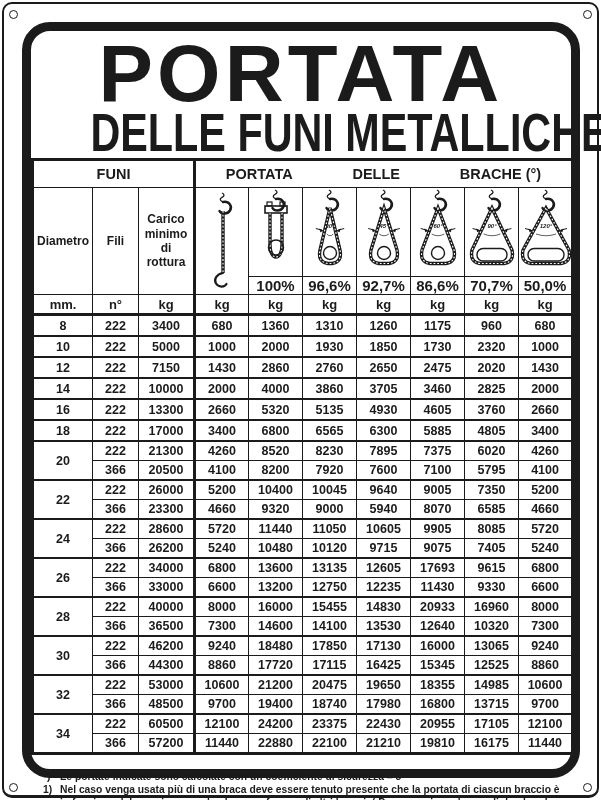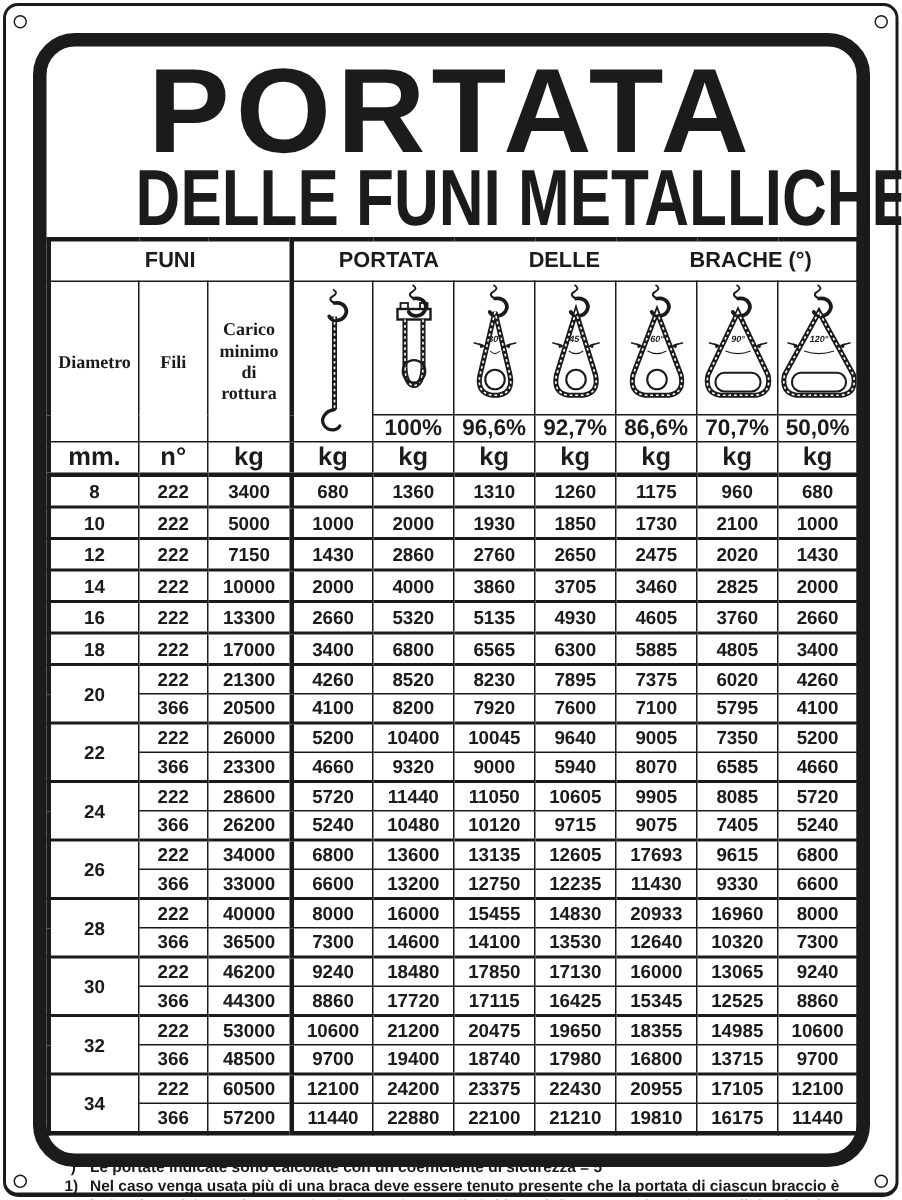--- a/index.html
+++ b/index.html
@@ -39,23 +39,23 @@
     border:3px solid var(--ink); margin:2px 0 16px 0;
   }
   table.cap td {
     border:1.5px solid var(--ink); text-align:center; vertical-align:middle;
     padding:0; font-weight:bold; overflow:hidden;
   }
   td.thickL { border-left:3px solid var(--ink) !important; }
   tr.group-row td { height:26px; font-size:14.5px; }
   .spread { display:flex; justify-content:space-around; align-items:center; }
   tr.icon-row td { height:88px; }
-  tr.icon-row td.hdr { font-size:12px; line-height:1.2; padding:0 2px;font-family:Liberation Serif, serif; }
+  tr.icon-row td.hdr { font-size:12px; line-height:1.2; padding:0 2px; }
   tr.pct-row td { height:15px; font-size:15px; }
-  tr.unit-row td { height:18px; font-size:17px; border-bottom:3px solid var(--ink); }
+  tr.unit-row td { height:18px; font-size:13px; border-bottom:3px solid var(--ink); }
   tbody.data td { height:18px; font-size:12.5px; }
   tbody.data tr.tall td { height:19px; }
   tbody.data tr.group-start td { border-top:2px solid var(--ink); }
   td.icon-cell svg { display:block; margin:0 auto; }
   .footnotes { margin:9px 8px 0 12px; font-size:10.3px; font-weight:bold; line-height:1.25; }
   .fn { display:flex; }
   .fn .m { flex:none; width:17px; }
   .fn .t { flex:1; }
 </style>
 </head>
@@ -239,21 +239,21 @@
           </tr>
           <tr class="group-start tall">
             <td rowspan="1">10</td>
             <td>222</td>
             <td>5000</td>
             <td class="thickL">1000</td>
             <td>2000</td>
             <td>1930</td>
             <td>1850</td>
             <td>1730</td>
-            <td>2100</td>
+            <td>2320</td>
             <td>1000</td>
           </tr>
           <tr class="group-start tall">
             <td rowspan="1">12</td>
             <td>222</td>
             <td>7150</td>
             <td class="thickL">1430</td>
             <td>2860</td>
             <td>2760</td>
             <td>2650</td>

